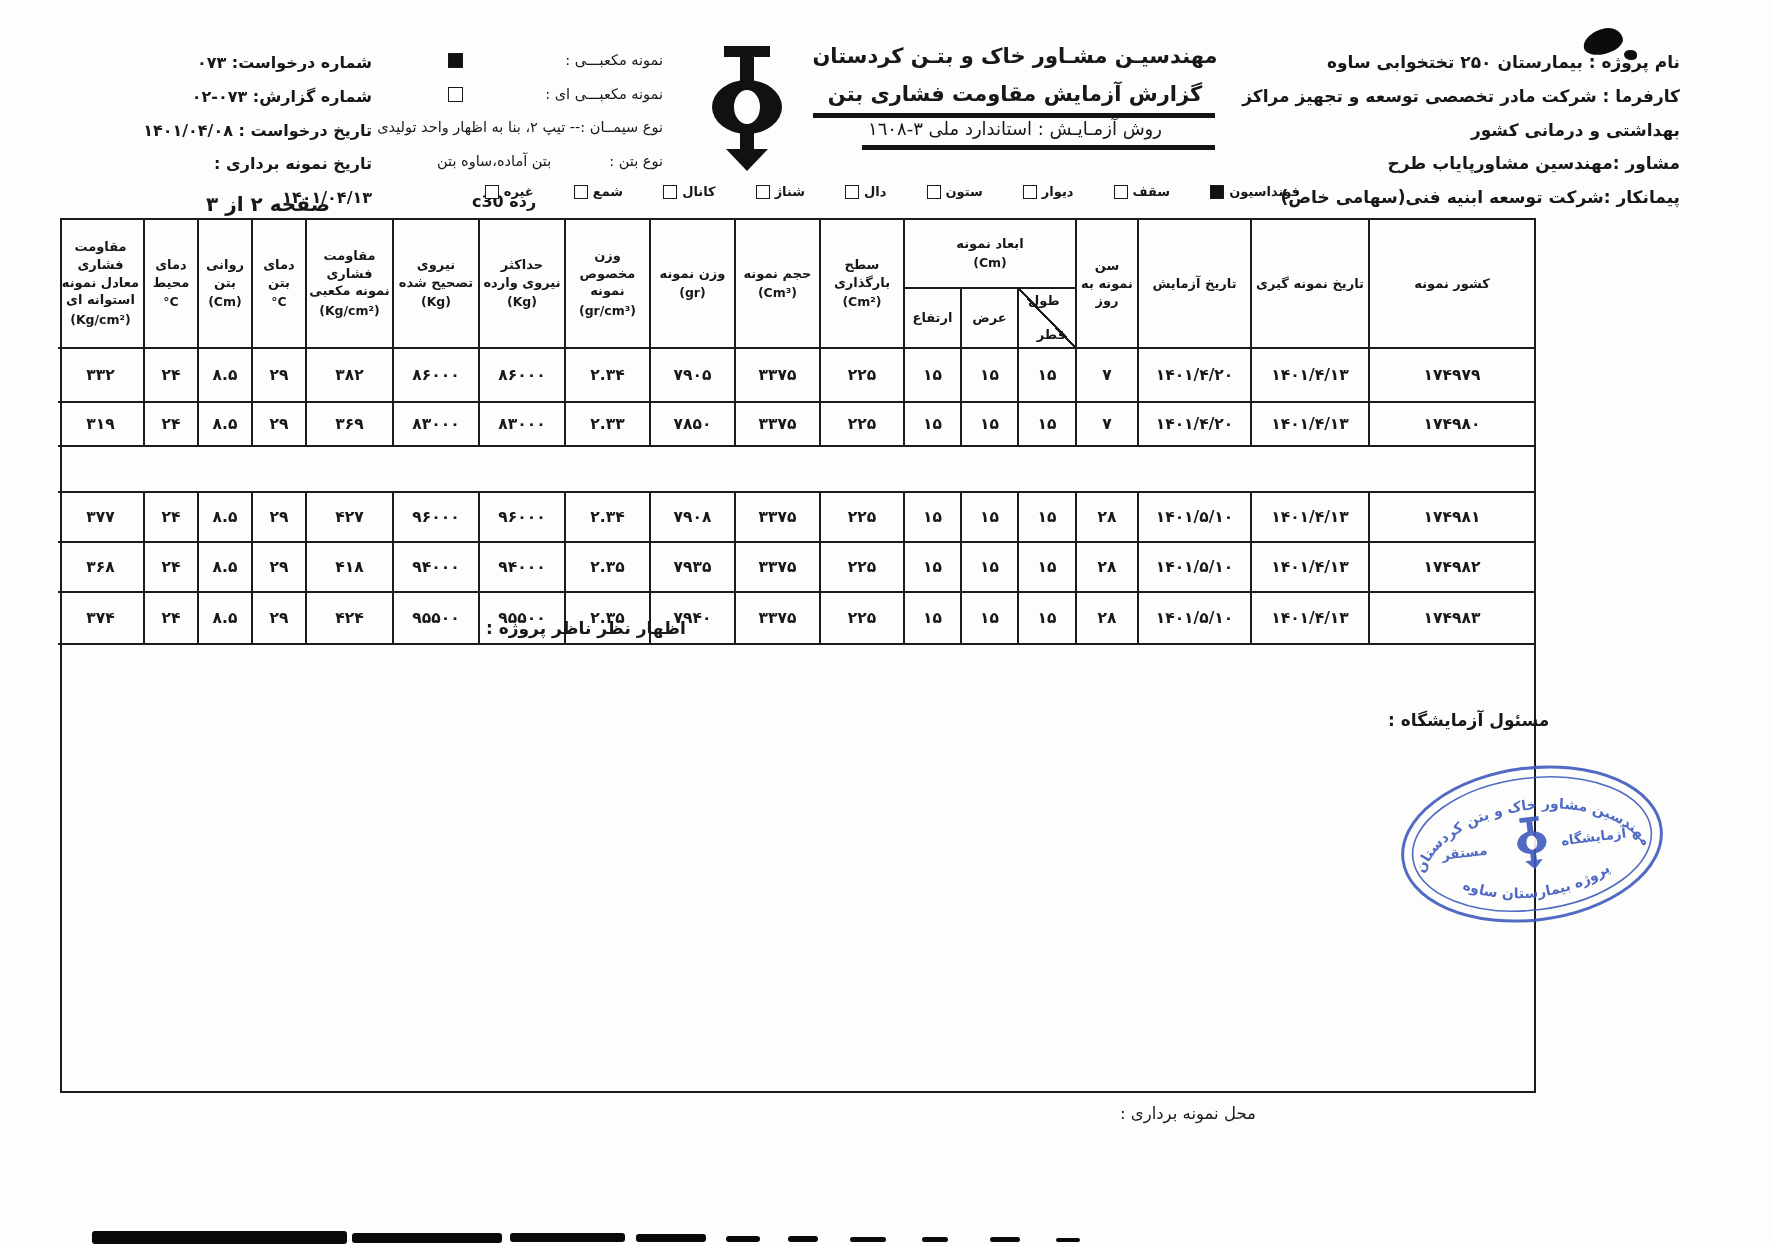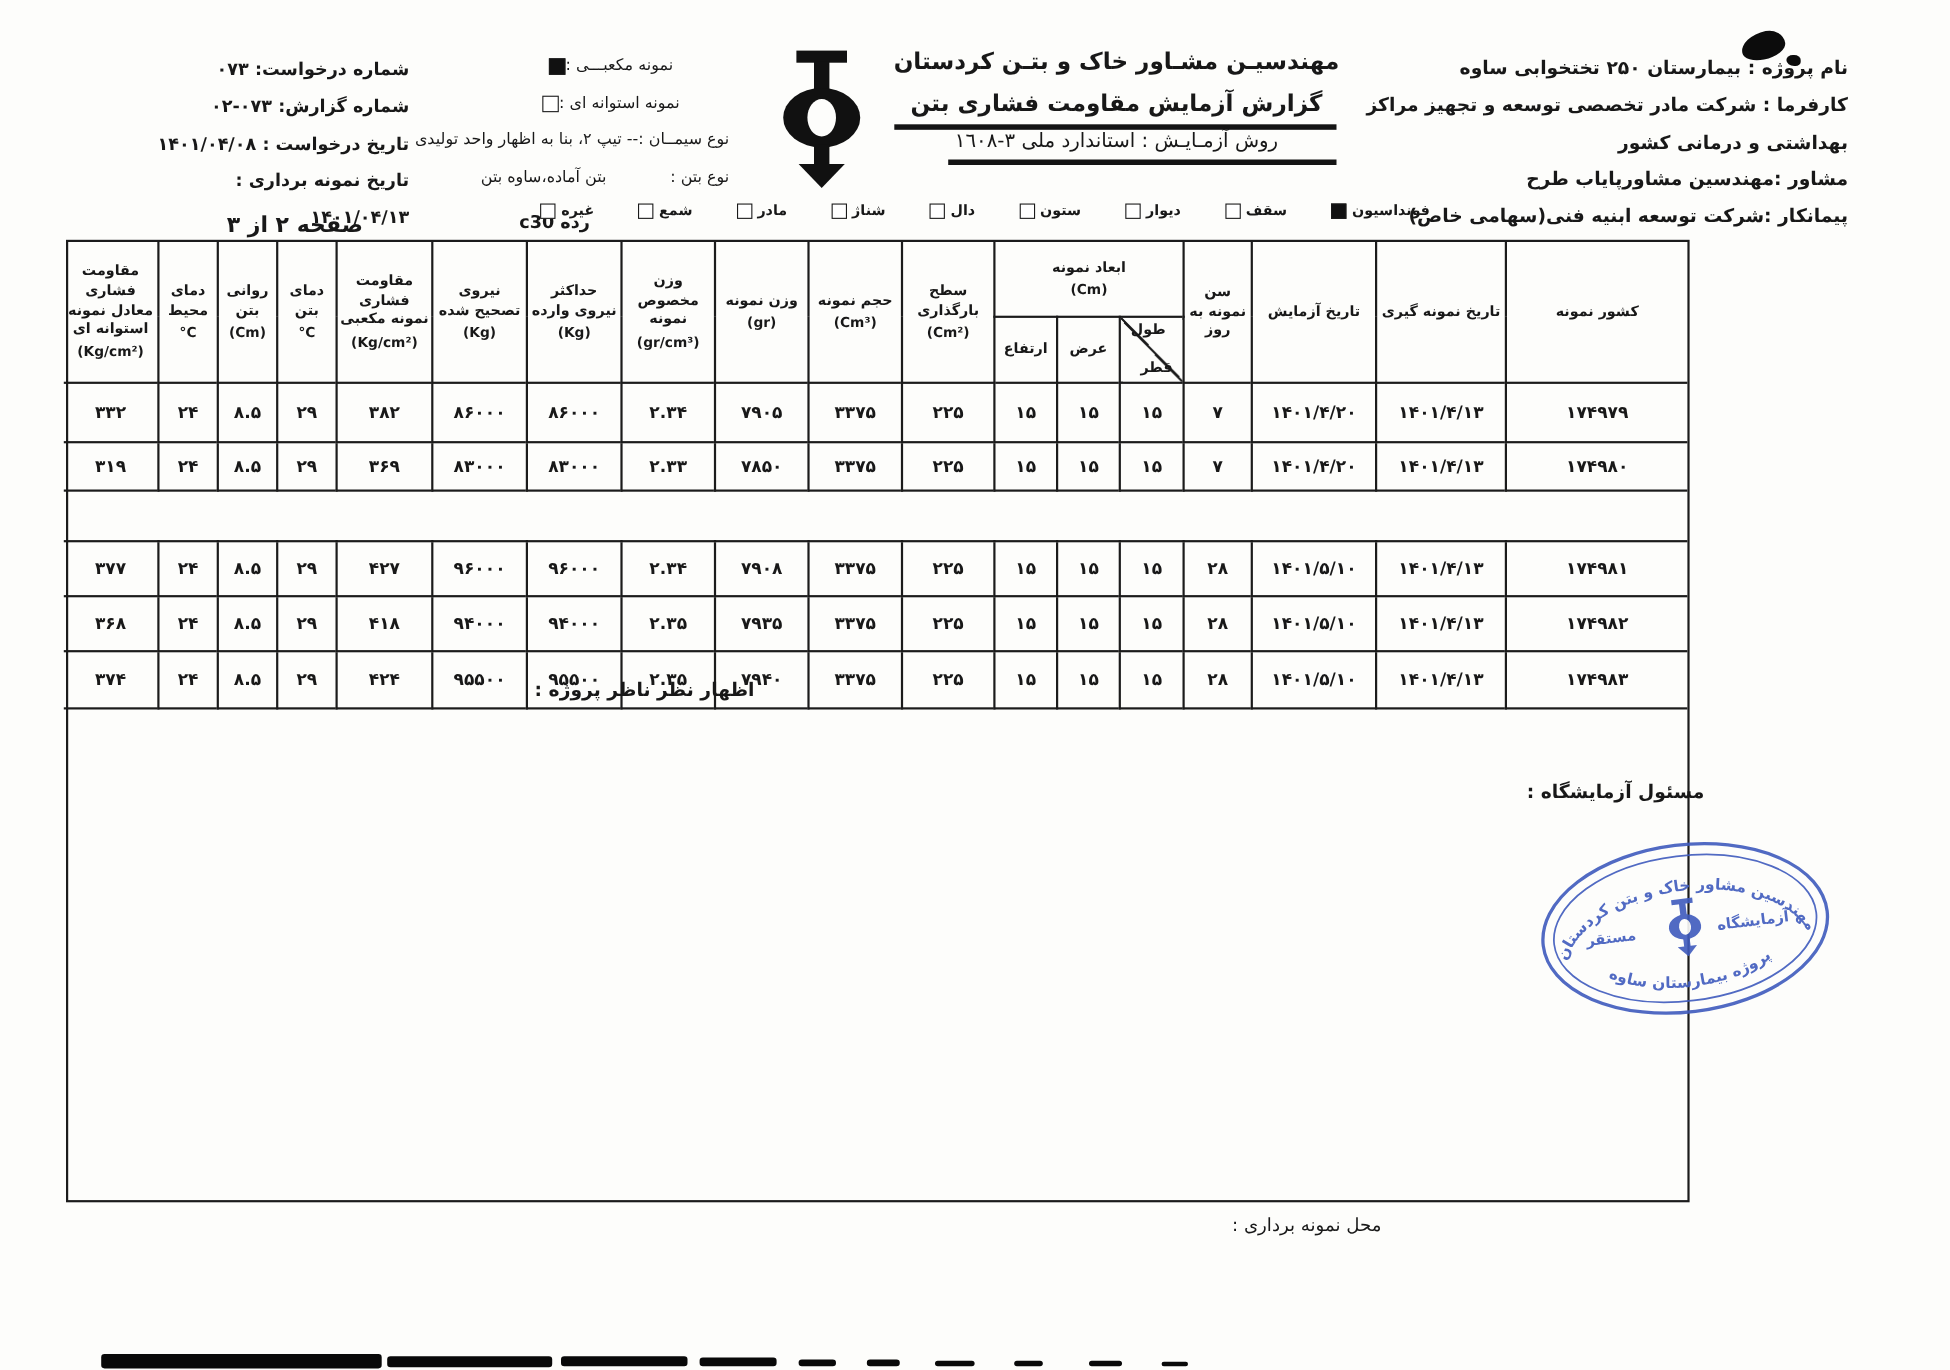--- a/index.html
+++ b/index.html
@@ -14,21 +14,21 @@
   .center-title { left:790px; top:82px;  width:450px; text-align:center; font-weight:bold; font-size:21px; }
   .center-method{ left:790px; top:118px; width:450px; text-align:center; font-weight:normal; font-size:18px; }
   .rule { background:#141414; height:4.5px; }
   .rule1 { left:813px; top:113px; width:402px; }
   .rule2 { left:862px; top:145px; width:353px; }
 
   .left-bold { left:140px; top:46px; width:232px; text-align:right; font-weight:bold; font-size:16px; line-height:33.8px; }
   .page-num  { left:205px; top:192px; width:125px; font-weight:bold; font-size:20px; }
 
   .sample-block { left:448px; top:44px; width:215px; font-size:14.5px; line-height:33.5px; }
-  .sample-row { display:flex; justify-content:center; align-items:center; height:33.5px; white-space:nowrap; }
+  .sample-row { display:flex; justify-content:space-between; align-items:center; height:33.5px; white-space:nowrap; }
   .chk { width:15px; height:15px; border:1.5px solid #1a1a1a; background:#fff; flex:0 0 auto; }
   .chk.filled { background:#111; }
   .cement-row { white-space:nowrap; text-align:right; }
   .concrete-row { display:flex; justify-content:flex-start; gap:58px; white-space:nowrap; }
   .grade { left:472px; top:192px; font-weight:bold; font-size:16px; }
 
   .chk-band { left:688px; top:184px; width:612px; display:flex; justify-content:space-between; align-items:center; font-size:13px; font-weight:bold; }
   .chk-item { display:flex; align-items:center; gap:5px; white-space:nowrap;padding-left:40px; }
   .chk-band .chk { width:14px; height:14px; }
 
@@ -118,21 +118,21 @@
     <div>تاریخ نمونه برداری : ۱۴۰۱/۰۴/۱۳</div>
   </div>
   <div class="abs page-num">صفحه ۲ از ۳</div>
 
   <div class="abs sample-block">
     <div class="sample-row">
       <span>نمونه مکعبـــی :</span>
       <span class="chk filled"></span>
     </div>
     <div class="sample-row">
-      <span>نمونه استوانه ای :</span>
+      <span>نمونه مکعبـــی ای :</span>
       <span class="chk"></span>
     </div>
     <div class="cement-row">نوع سیمــان :-- تیپ ۲، بنا به اظهار واحد تولیدی</div>
     <div class="concrete-row">
       <span>نوع بتن :</span>
       <span>بتن آماده،ساوه بتن</span>
     </div>
   </div>
   <div class="abs grade">رده c30</div>
 
@@ -155,21 +155,21 @@
       </span>
     <span class="chk-item">
         <span>دال</span>
         <span class="chk"></span>
       </span>
     <span class="chk-item">
         <span>شناژ</span>
         <span class="chk"></span>
       </span>
     <span class="chk-item">
-        <span>مادر</span>
+        <span>کانال</span>
         <span class="chk"></span>
       </span>
     <span class="chk-item">
         <span>شمع</span>
         <span class="chk"></span>
       </span>
     <span class="chk-item">
         <span>غیره</span>
         <span class="chk"></span>
       </span>

